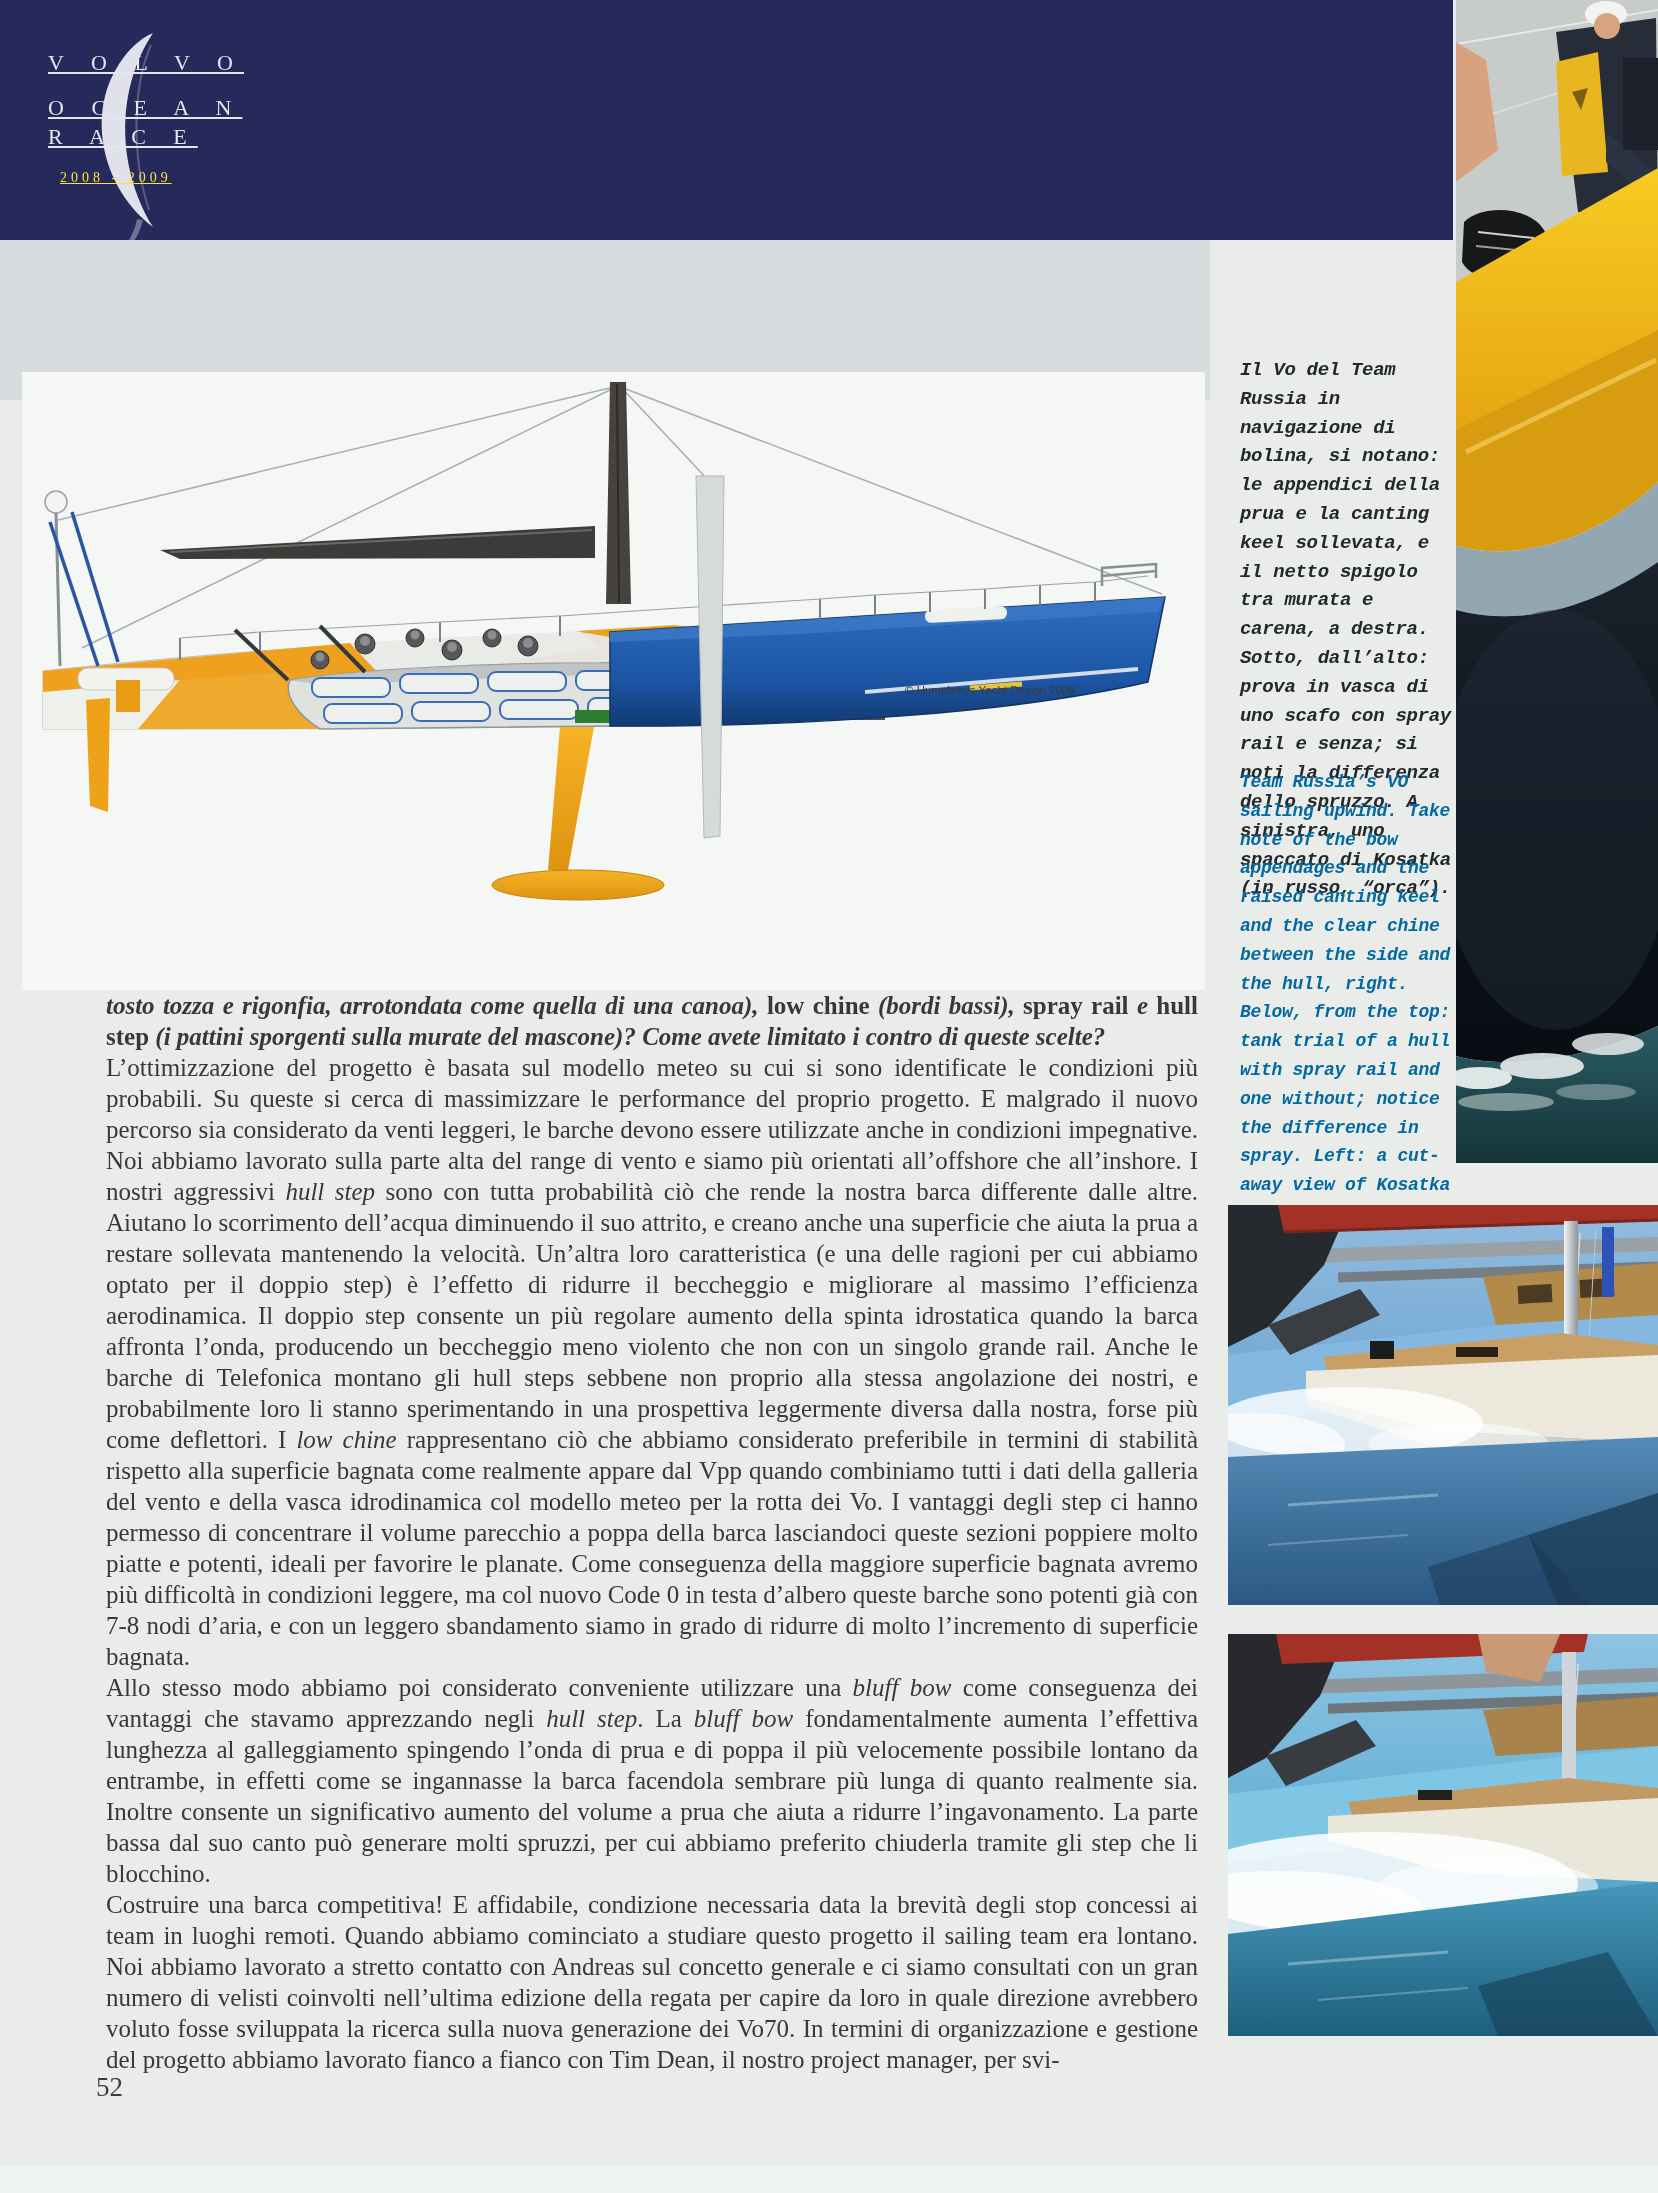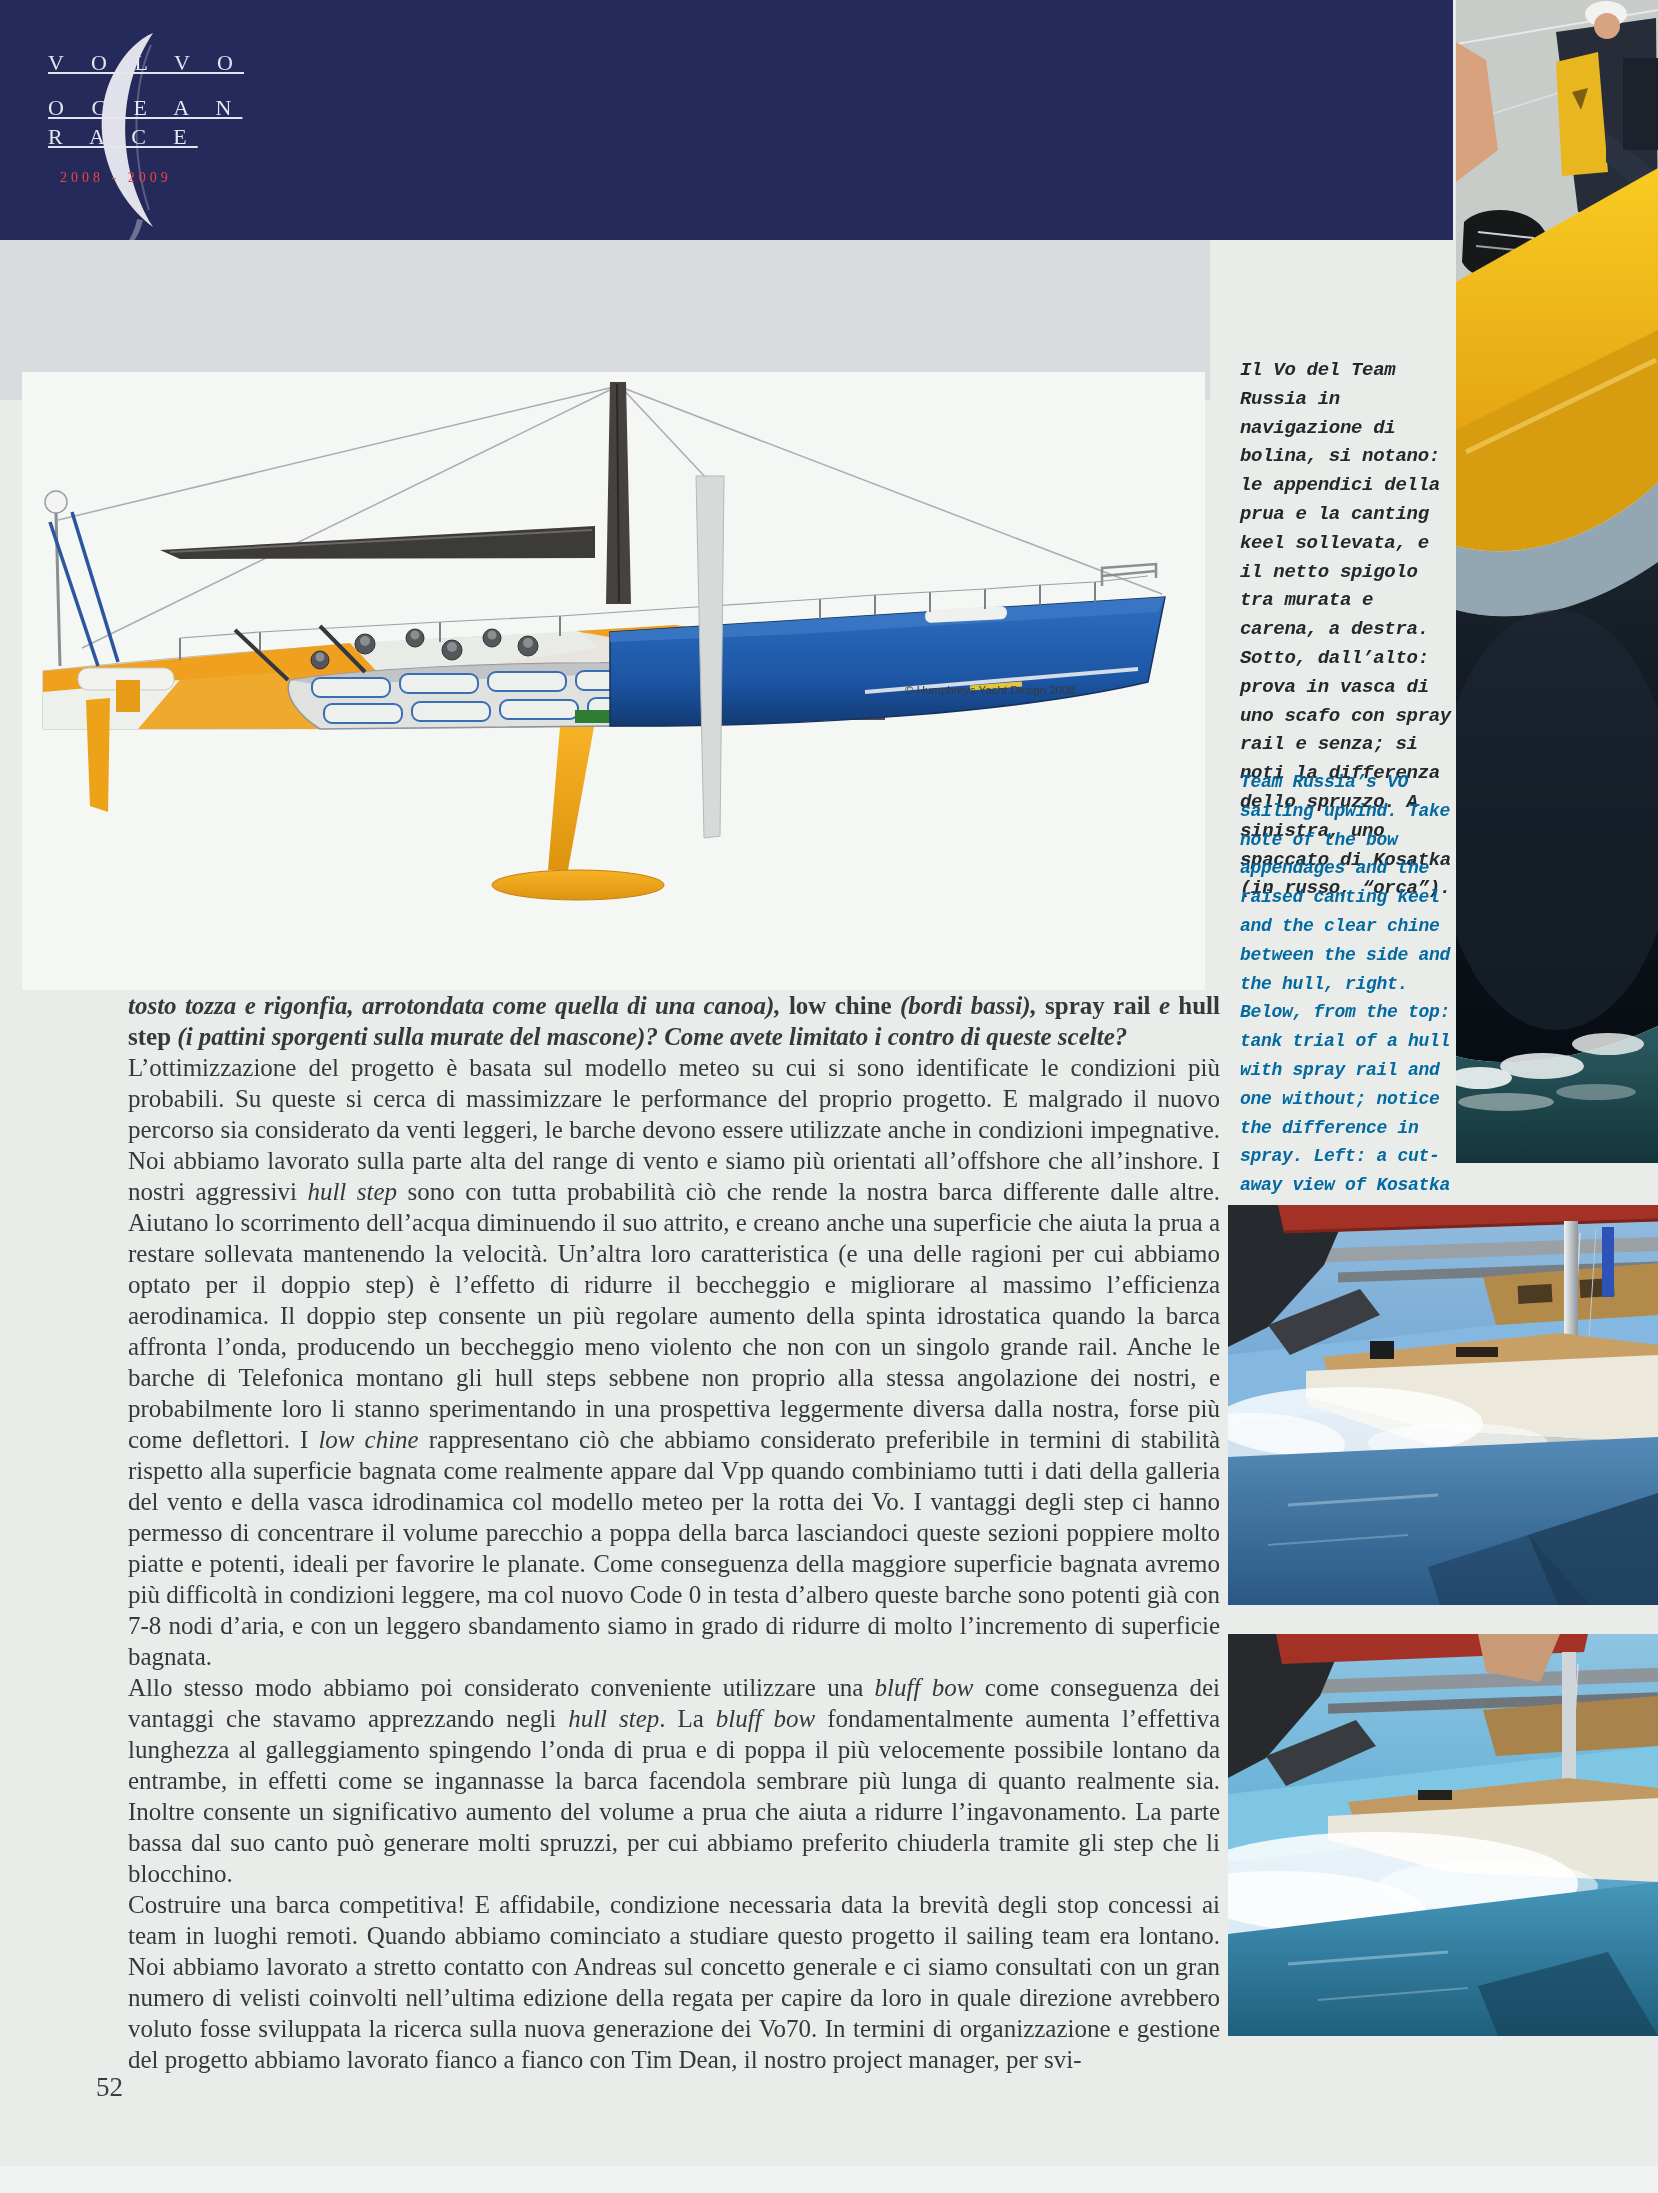--- a/index.html
+++ b/index.html
@@ -2,34 +2,34 @@
 <html><head>
 <meta charset="utf-8">
 <style>
   html,body{margin:0;padding:0;background:#b5b8b6;}
   .page{position:relative;width:1658px;height:2193px;background:#e9ece9;overflow:hidden;
         font-family:"Liberation Serif", serif;}
   
   .masthead{position:absolute;left:0;top:0;width:1453px;height:240px;background:#262a5b;}
   .mast-line{position:absolute;left:48px;color:#e3e6f0;font-family:"Liberation Serif",serif;
              font-size:22px;letter-spacing:11px;font-weight:400;text-decoration:underline;}
-  .mast-years{position:absolute;left:60px;top:170px;color:#ef4444;font-size:14px;letter-spacing:4px;
-              font-family:"Liberation Serif",serif;}
+  .mast-years{position:absolute;left:60px;top:170px;color:#fde047;font-size:14px;letter-spacing:4px;
+              font-family:"Liberation Serif",serif;text-decoration:underline;}
   
   .gray-band{position:absolute;left:0;top:240px;width:1210px;height:160px;background:#d8dcdf;}
   .illus-panel{position:absolute;left:22px;top:372px;width:1183px;height:618px;background:#f5f7f4;}
   .bottom-strip{position:absolute;left:0;top:2166px;width:1658px;height:27px;background:#eff4f2;}
   
   .cap{position:absolute;left:1240px;width:212px;font-family:Liberation Mono, monospace;
        font-style:italic;letter-spacing:-0.3px;}
   .cap-it{top:356px;font-weight:700;font-size:19px;line-height:28.8px;color:#23282c;}
   .cap-en{top:768px;font-weight:700;font-size:18px;line-height:28.8px;color:#0369a1;}
   
   .article{position:absolute;left:106px;top:990px;width:1092px;color:#37383a;
-           font-size:25px;line-height:31px;text-align:justify;margin-left:22px;}
+           font-size:25px;line-height:31px;text-align:justify;}
   .article p{margin:0;}
   .q{font-weight:700;font-style:italic;}
   .q .up{font-style:normal;}
   .it{font-style:italic;}
   .page-number{position:absolute;left:96px;top:2072px;font-size:27px;color:#3c3d3f;}
   
   .photo{position:absolute;overflow:hidden;}
   .photo svg{display:block;}
   .photo-p1{left:1456px;top:0;width:202px;height:1163px;}
   .photo-p2{left:1228px;top:1205px;width:430px;height:400px;}

